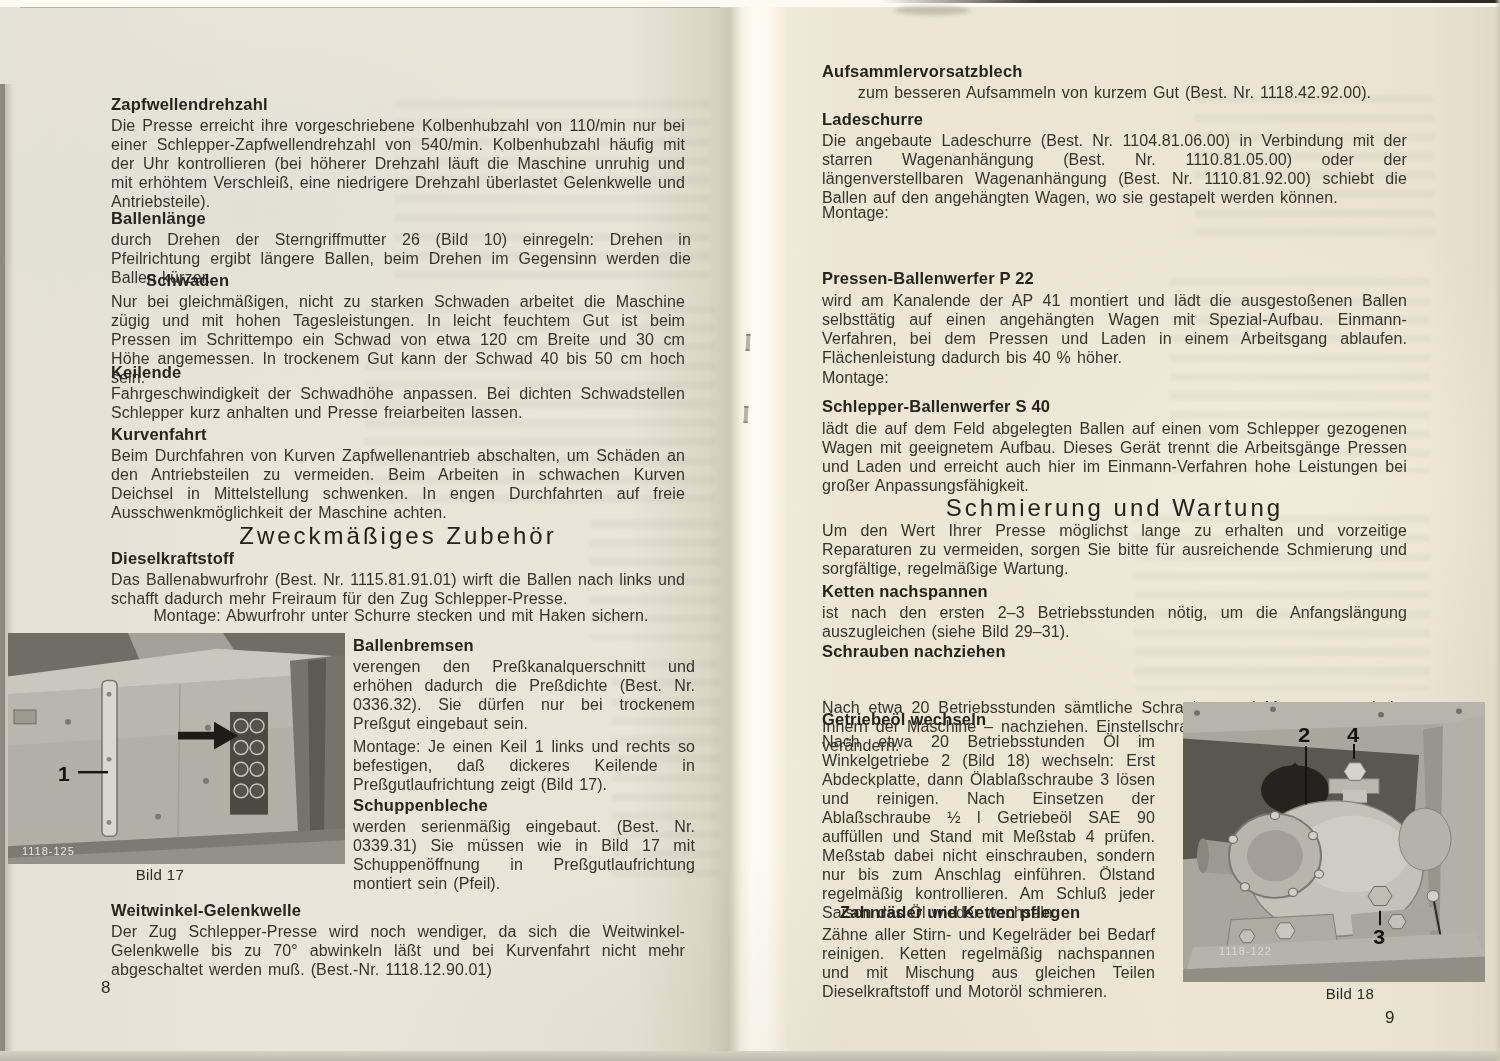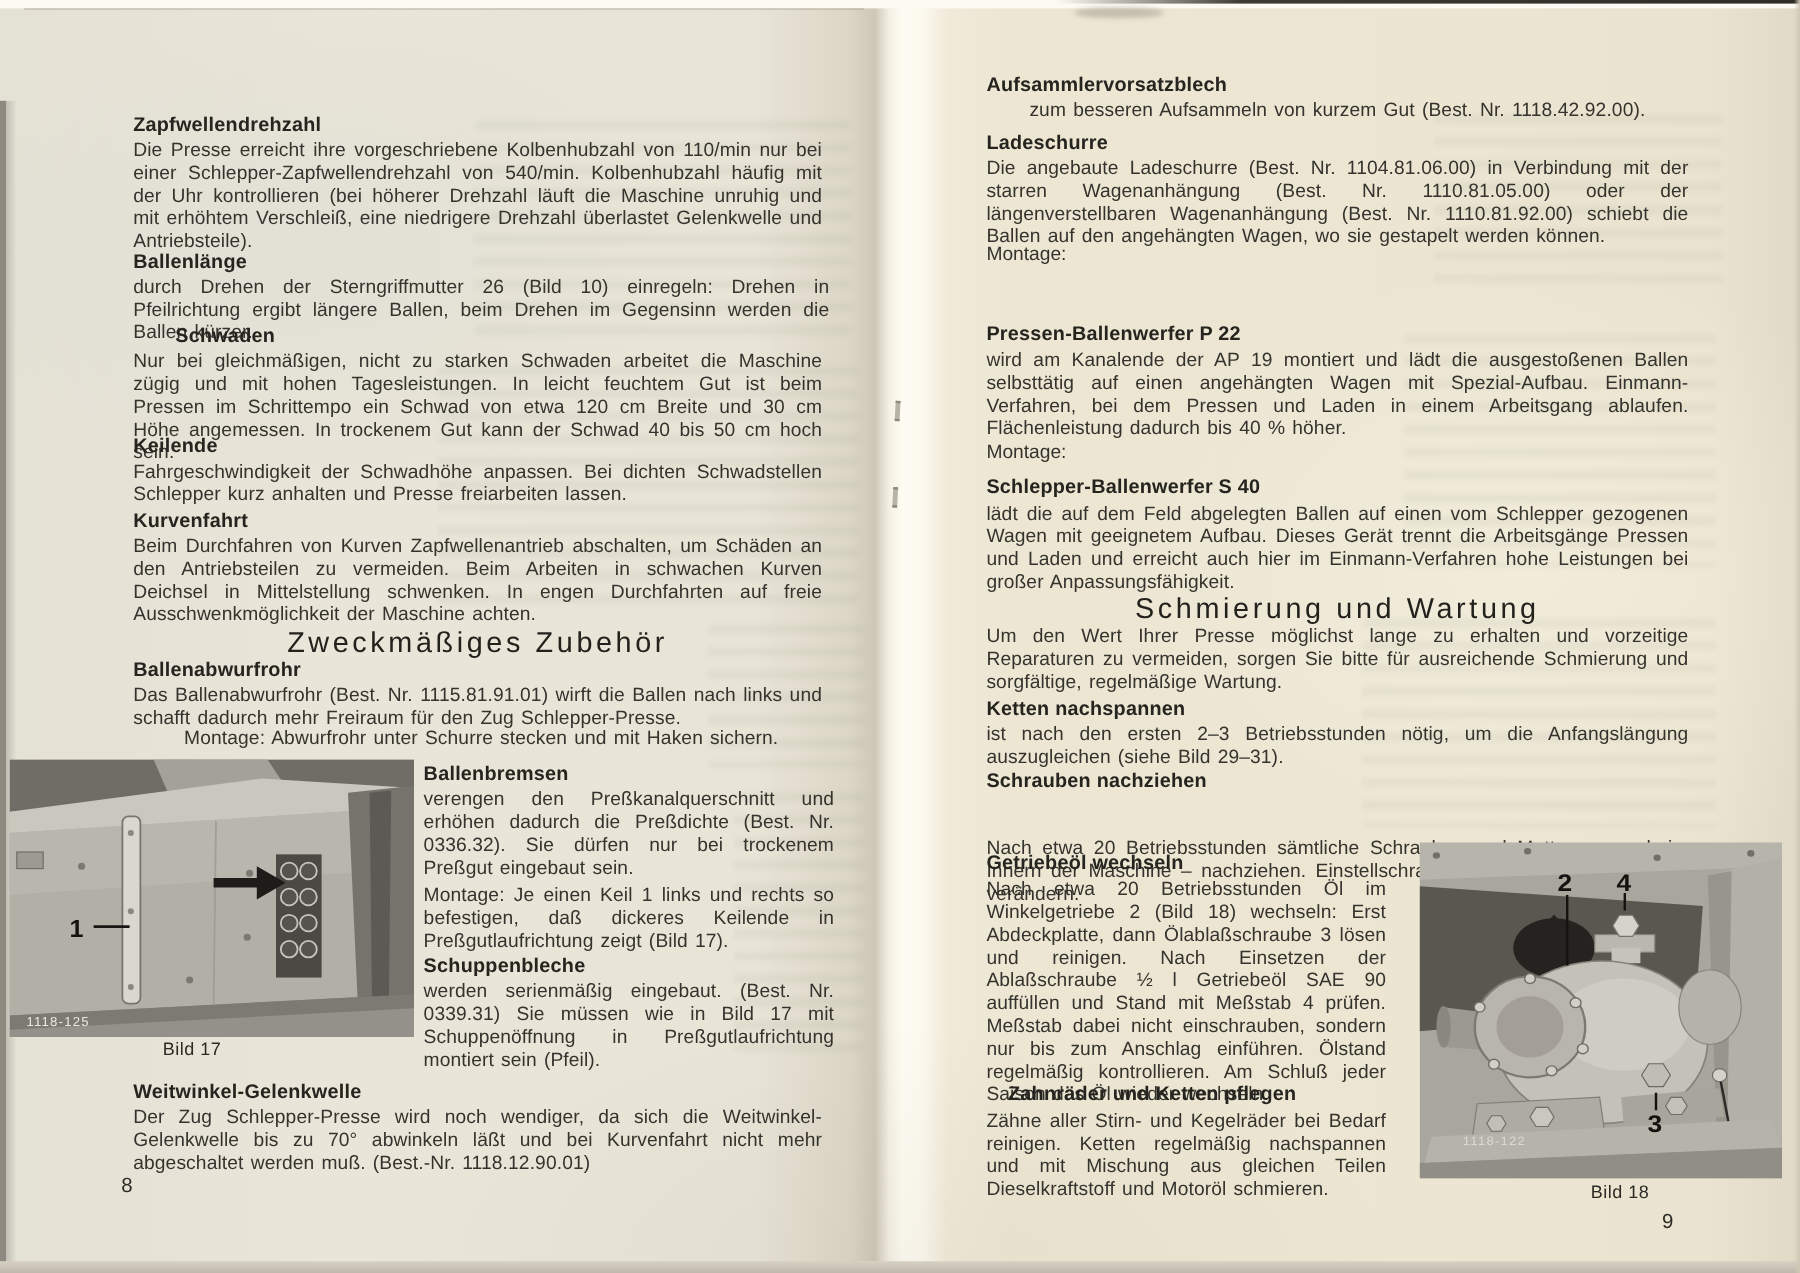--- a/index.html
+++ b/index.html
@@ -75,21 +75,21 @@
     <div class="p" style="left:111px;top:292px;width:574px;">Nur bei gleichmäßigen, nicht zu starken Schwaden arbeitet die Maschine zügig und mit hohen Tagesleistungen. In leicht feuchtem Gut ist beim Pressen im Schrittempo ein Schwad von etwa 120 cm Breite und 30 cm Höhe angemessen. In trockenem Gut kann der Schwad 40 bis 50 cm hoch sein.</div>
 
     <div class="h" style="left:111px;top:363px;">Keilende</div>
     <div class="p" style="left:111px;top:384px;width:574px;">Fahrgeschwindigkeit der Schwadhöhe anpassen. Bei dichten Schwadstellen Schlepper kurz anhalten und Presse freiarbeiten lassen.</div>
 
     <div class="h" style="left:111px;top:425px;">Kurvenfahrt</div>
     <div class="p" style="left:111px;top:446px;width:574px;">Beim Durchfahren von Kurven Zapfwellenantrieb abschalten, um Schäden an den Antriebsteilen zu vermeiden. Beim Arbeiten in schwachen Kurven Deichsel in Mittelstellung schwenken. In engen Durchfahrten auf freie Ausschwenkmöglichkeit der Maschine achten.</div>
 
     <div class="title" style="left:111px;top:522px;width:574px;">Zweckmäßiges Zubehör</div>
 
-    <div class="h" style="left:111px;top:549px;">Ballenabwurfrohr</div>
+    <div class="h" style="left:111px;top:549px;">Dieselkraftstoff</div>
     <div class="p" style="left:111px;top:570px;width:574px;">Das Ballenabwurfrohr (Best. Nr. 1115.81.91.01) wirft die Ballen nach links und schafft dadurch mehr Freiraum für den Zug Schlepper-Presse.</div>
     <div class="p nojust" style="left:111px;top:606px;width:580px;">Montage: Abwurfrohr unter Schurre stecken und mit Haken sichern.</div>
 
     <div class="fig" style="left:8px;top:633px;">
       <svg width="337" height="231" viewBox="0 0 337 234" preserveAspectRatio="none">
         <rect width="337" height="234" fill="#8f8d86"></rect>
         <polygon points="0,0 337,0 337,26 0,44" fill="#6f6d66"></polygon>
         <polygon points="120,0 215,0 228,20 132,28" fill="#a3a199"></polygon>
         <polygon points="0,44 210,16 337,24 337,40 0,64" fill="#c9c7be"></polygon>
         <polygon points="0,62 337,40 337,198 0,216" fill="#b2afa7"></polygon>
@@ -143,21 +143,21 @@
     <div class="h" style="left:822px;top:62px;">Aufsammlervorsatzblech</div>
     <div class="p nojust" style="left:822px;top:83px;width:585px;">zum besseren Aufsammeln von kurzem Gut (Best. Nr. 1118.42.92.00).</div>
 
     <div class="h" style="left:822px;top:110px;">Ladeschurre</div>
     <div class="p" style="left:822px;top:131px;width:585px;">Die angebaute Ladeschurre (Best. Nr. 1104.81.06.00) in Verbindung mit der starren Wagenanhängung (Best. Nr. 1110.81.05.00) oder der längenverstellbaren Wagenanhängung (Best. Nr. 1110.81.92.00) schiebt die Ballen auf den angehängten Wagen, wo sie gestapelt werden können.</div>
     <div class="hang" style="left:822px;top:203px;width:585px;">
       <span class="lbl">Montage:</span>
     </div>
 
     <div class="h" style="left:822px;top:269px;">Pressen-Ballenwerfer P 22</div>
-    <div class="p" style="left:822px;top:291px;width:585px;">wird am Kanalende der AP 19 montiert und lädt die ausgestoßenen Ballen selbsttätig auf einen angehängten Wagen mit Spezial-Aufbau. Einmann-Verfahren, bei dem Pressen und Laden in einem Arbeitsgang ablaufen. Flächenleistung dadurch bis 40 % höher.</div>
+    <div class="p" style="left:822px;top:291px;width:585px;">wird am Kanalende der AP 41 montiert und lädt die ausgestoßenen Ballen selbsttätig auf einen angehängten Wagen mit Spezial-Aufbau. Einmann-Verfahren, bei dem Pressen und Laden in einem Arbeitsgang ablaufen. Flächenleistung dadurch bis 40 % höher.</div>
     <div class="hang" style="left:822px;top:368px;width:585px;">
       <span class="lbl">Montage:</span>
     </div>
 
     <div class="h" style="left:822px;top:397px;">Schlepper-Ballenwerfer S 40</div>
     <div class="p" style="left:822px;top:419px;width:585px;">lädt die auf dem Feld abgelegten Ballen auf einen vom Schlepper gezogenen Wagen mit geeignetem Aufbau. Dieses Gerät trennt die Arbeitsgänge Pressen und Laden und erreicht auch hier im Einmann-Verfahren hohe Leistungen bei großer Anpassungsfähigkeit.</div>
 
     <div class="title" style="left:822px;top:494px;width:585px;">Schmierung und Wartung</div>
     <div class="p" style="left:822px;top:521px;width:585px;">Um den Wert Ihrer Presse möglichst lange zu erhalten und vorzeitige Reparaturen zu vermeiden, sorgen Sie bitte für ausreichende Schmierung und sorgfältige, regelmäßige Wartung.</div>
 

